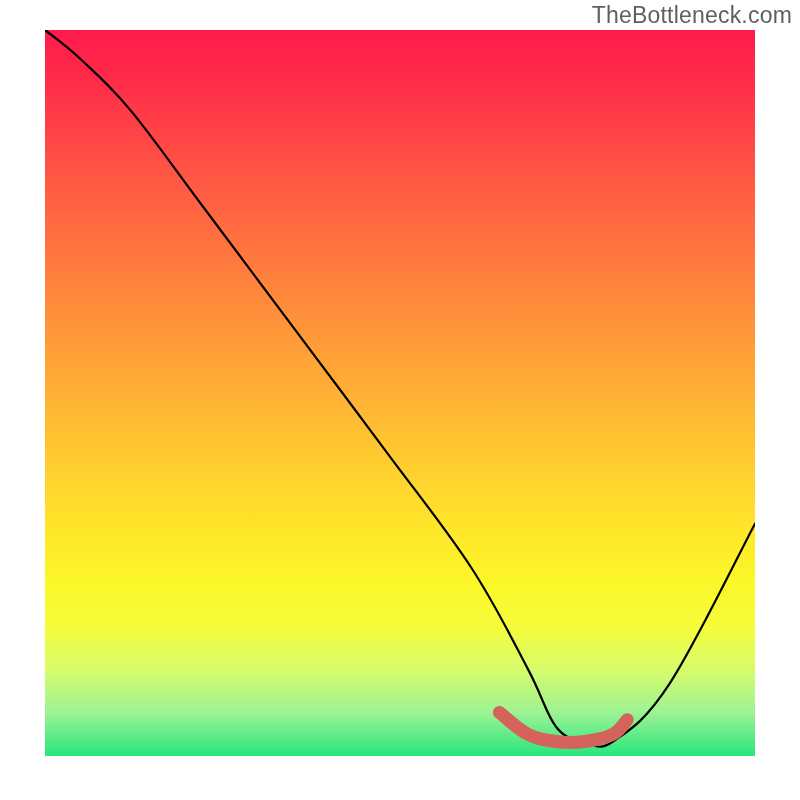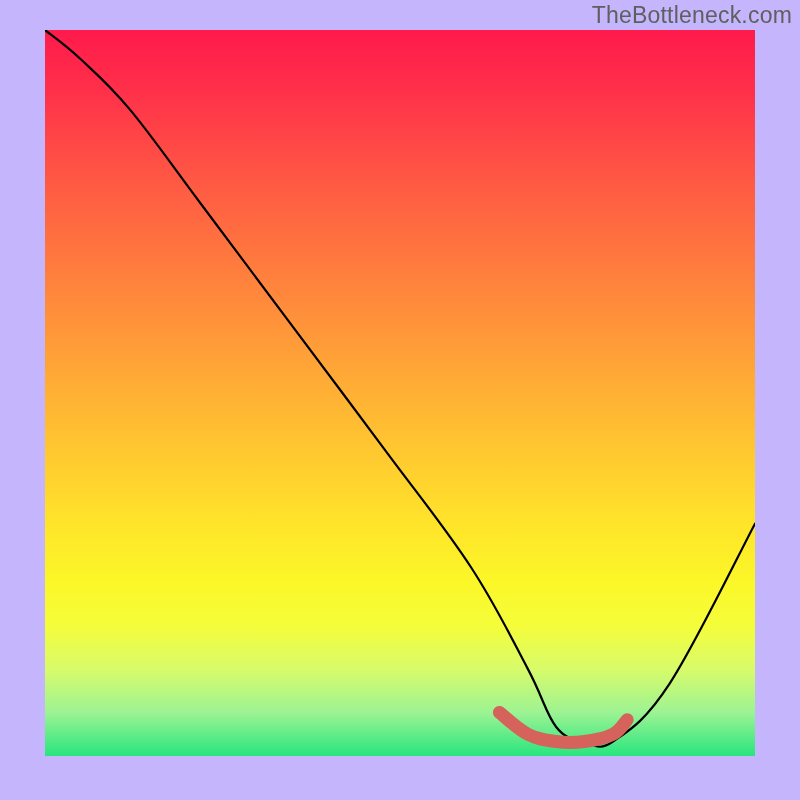--- a/index.html
+++ b/index.html
@@ -8,21 +8,21 @@
     width: 800px;
     height: 800px;
     background: #000;
     overflow: hidden;
     font-family: Arial, Helvetica, sans-serif;
   }
   .outer {
     position: relative;
     width: 800px;
     height: 800px;
-    background: #c4b5fd;
+    background: #ffffff;
   }
   .watermark {
     position: absolute;
     top: 2px;
     right: 8px;
     color: #5f5f5f;
     font-size: 23px;
     font-weight: 500;
     letter-spacing: 0.2px;
     z-index: 10;

